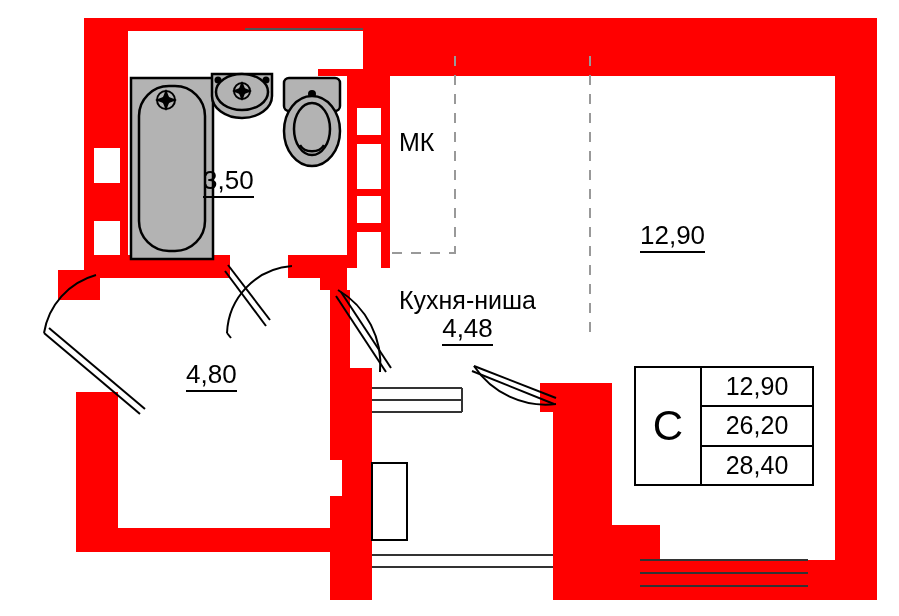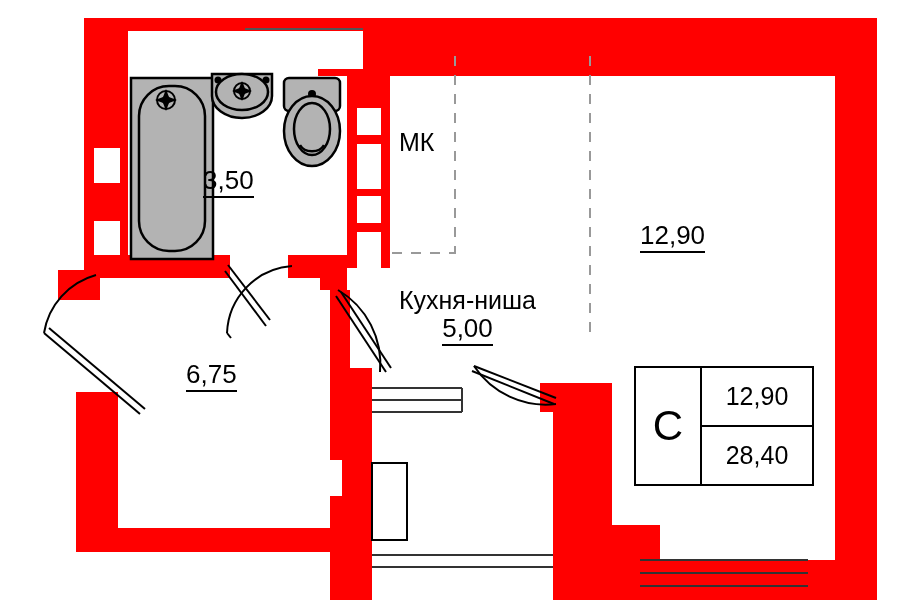--- a/index.html
+++ b/index.html
@@ -264,33 +264,34 @@
   <div class="room-label" id="label-mk">
     <span class="lbl-name">МК</span>
   </div>
 
   <div class="room-label" id="label-bath">
     <span class="lbl-area"><span class="area-val">3,50</span></span>
   </div>
 
   <div class="room-label" id="label-kitchen">
     <span class="lbl-name">Кухня-ниша</span>
-    <span class="lbl-area"><span class="area-val">5,00</span></span>
+    <span class="lbl-area"><span class="area-val">4,48</span></span>
   </div>
 
   <div class="room-label" id="label-living">
     <span class="lbl-area"><span class="area-val">12,90</span></span>
   </div>
 
   <div class="room-label" id="label-hall">
-    <span class="lbl-area"><span class="area-val">6,75</span></span>
+    <span class="lbl-area"><span class="area-val">4,80</span></span>
   </div>
 
 
   <div id="legend-box">
     <div id="legend-type-cell">С</div>
     <div id="legend-values">
       <div class="legend-row">12,90</div>
+      <div class="legend-row">26,20</div>
       <div class="legend-row">28,40</div>
     </div>
   </div>
 
 </div>
 
 </body></html>

